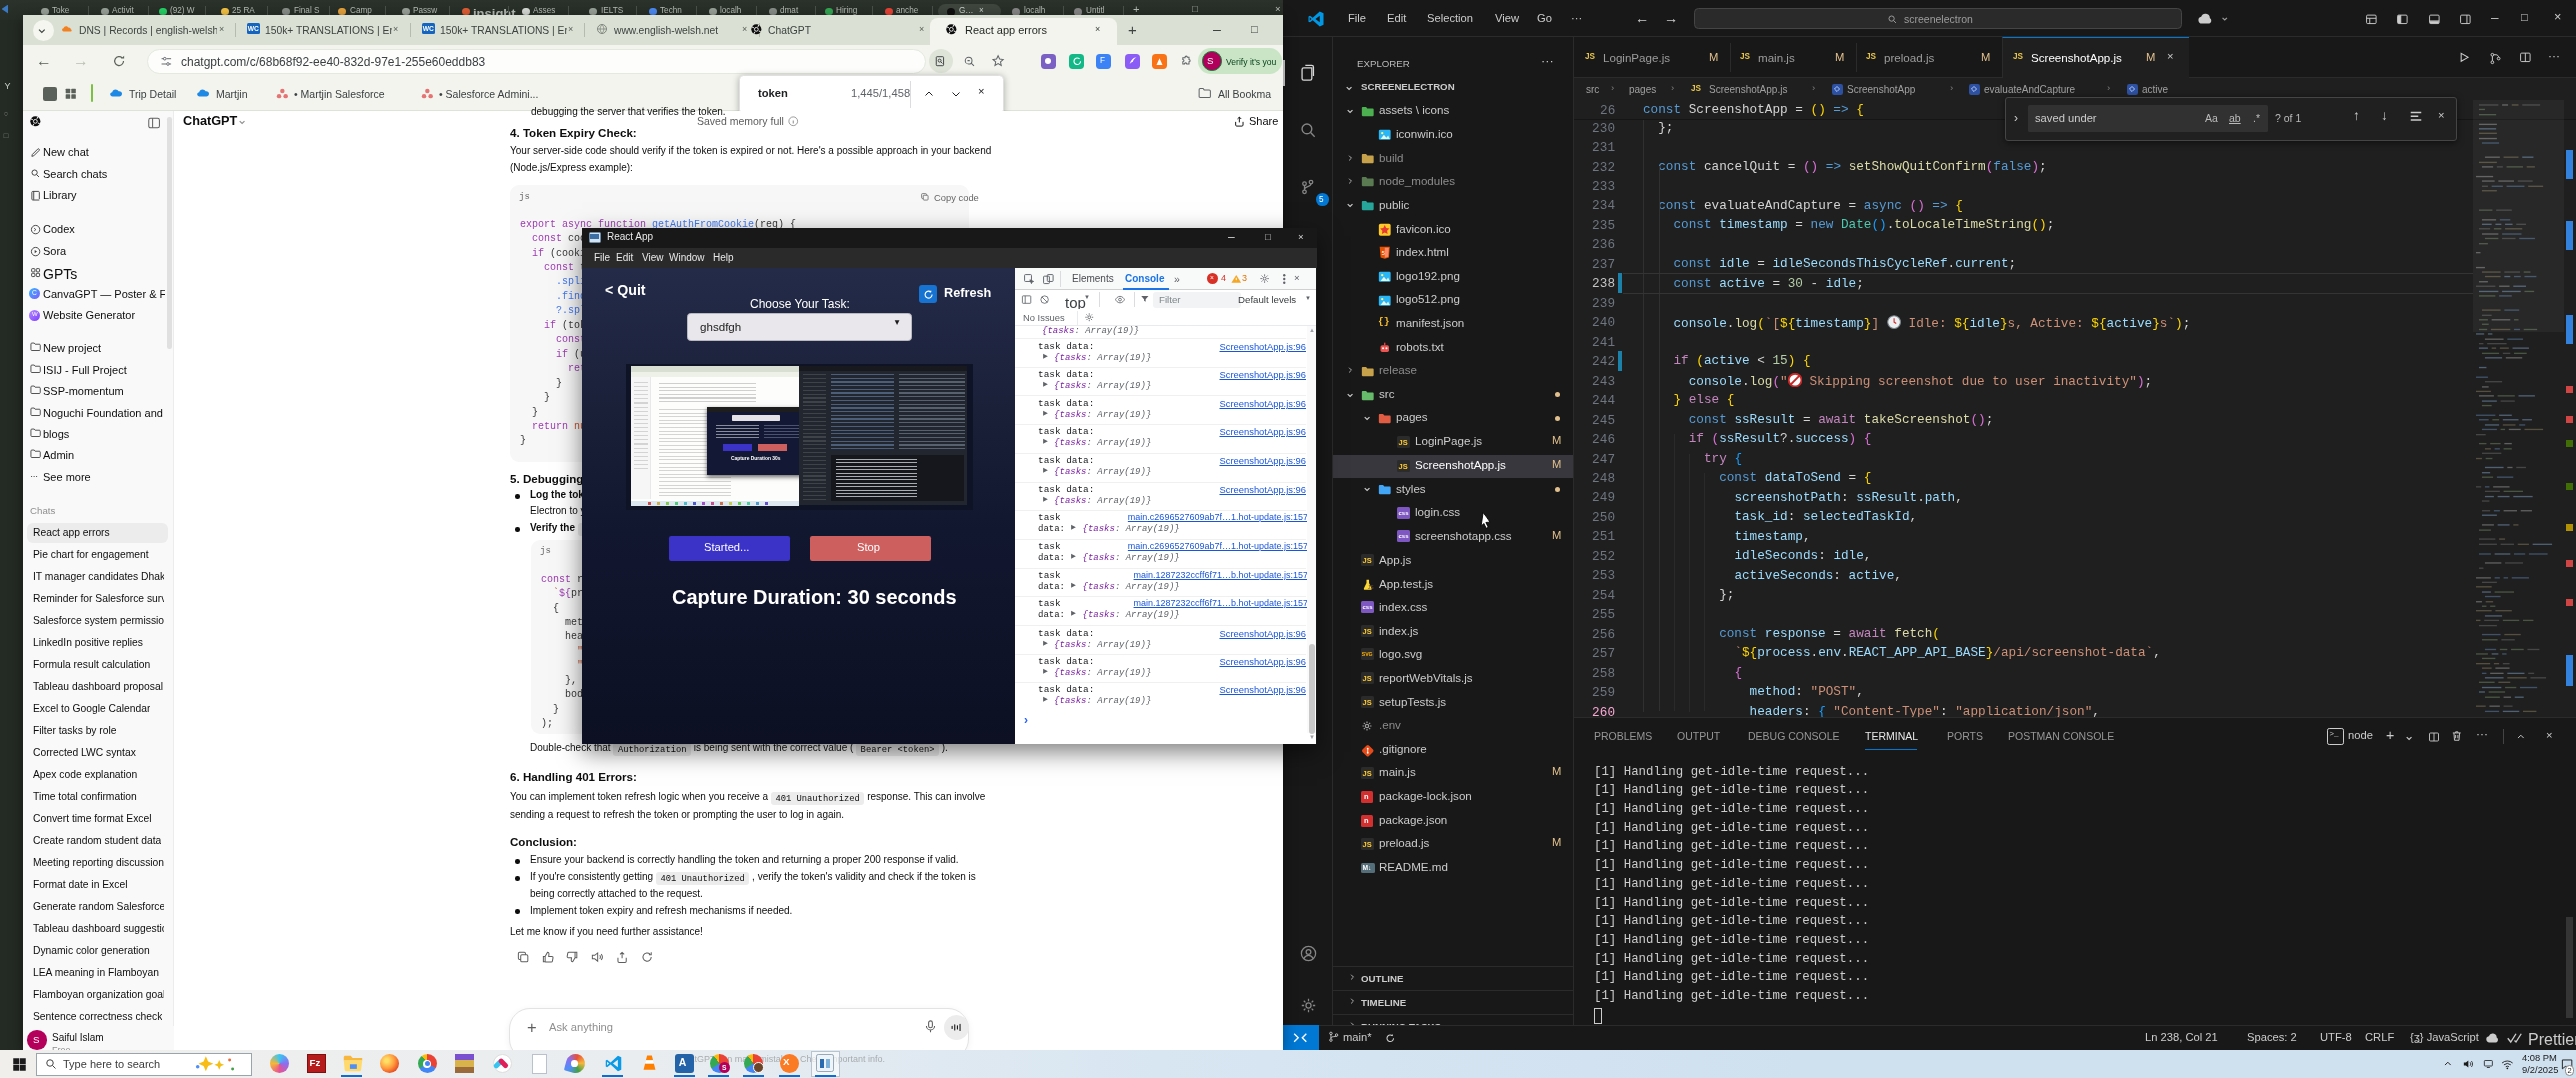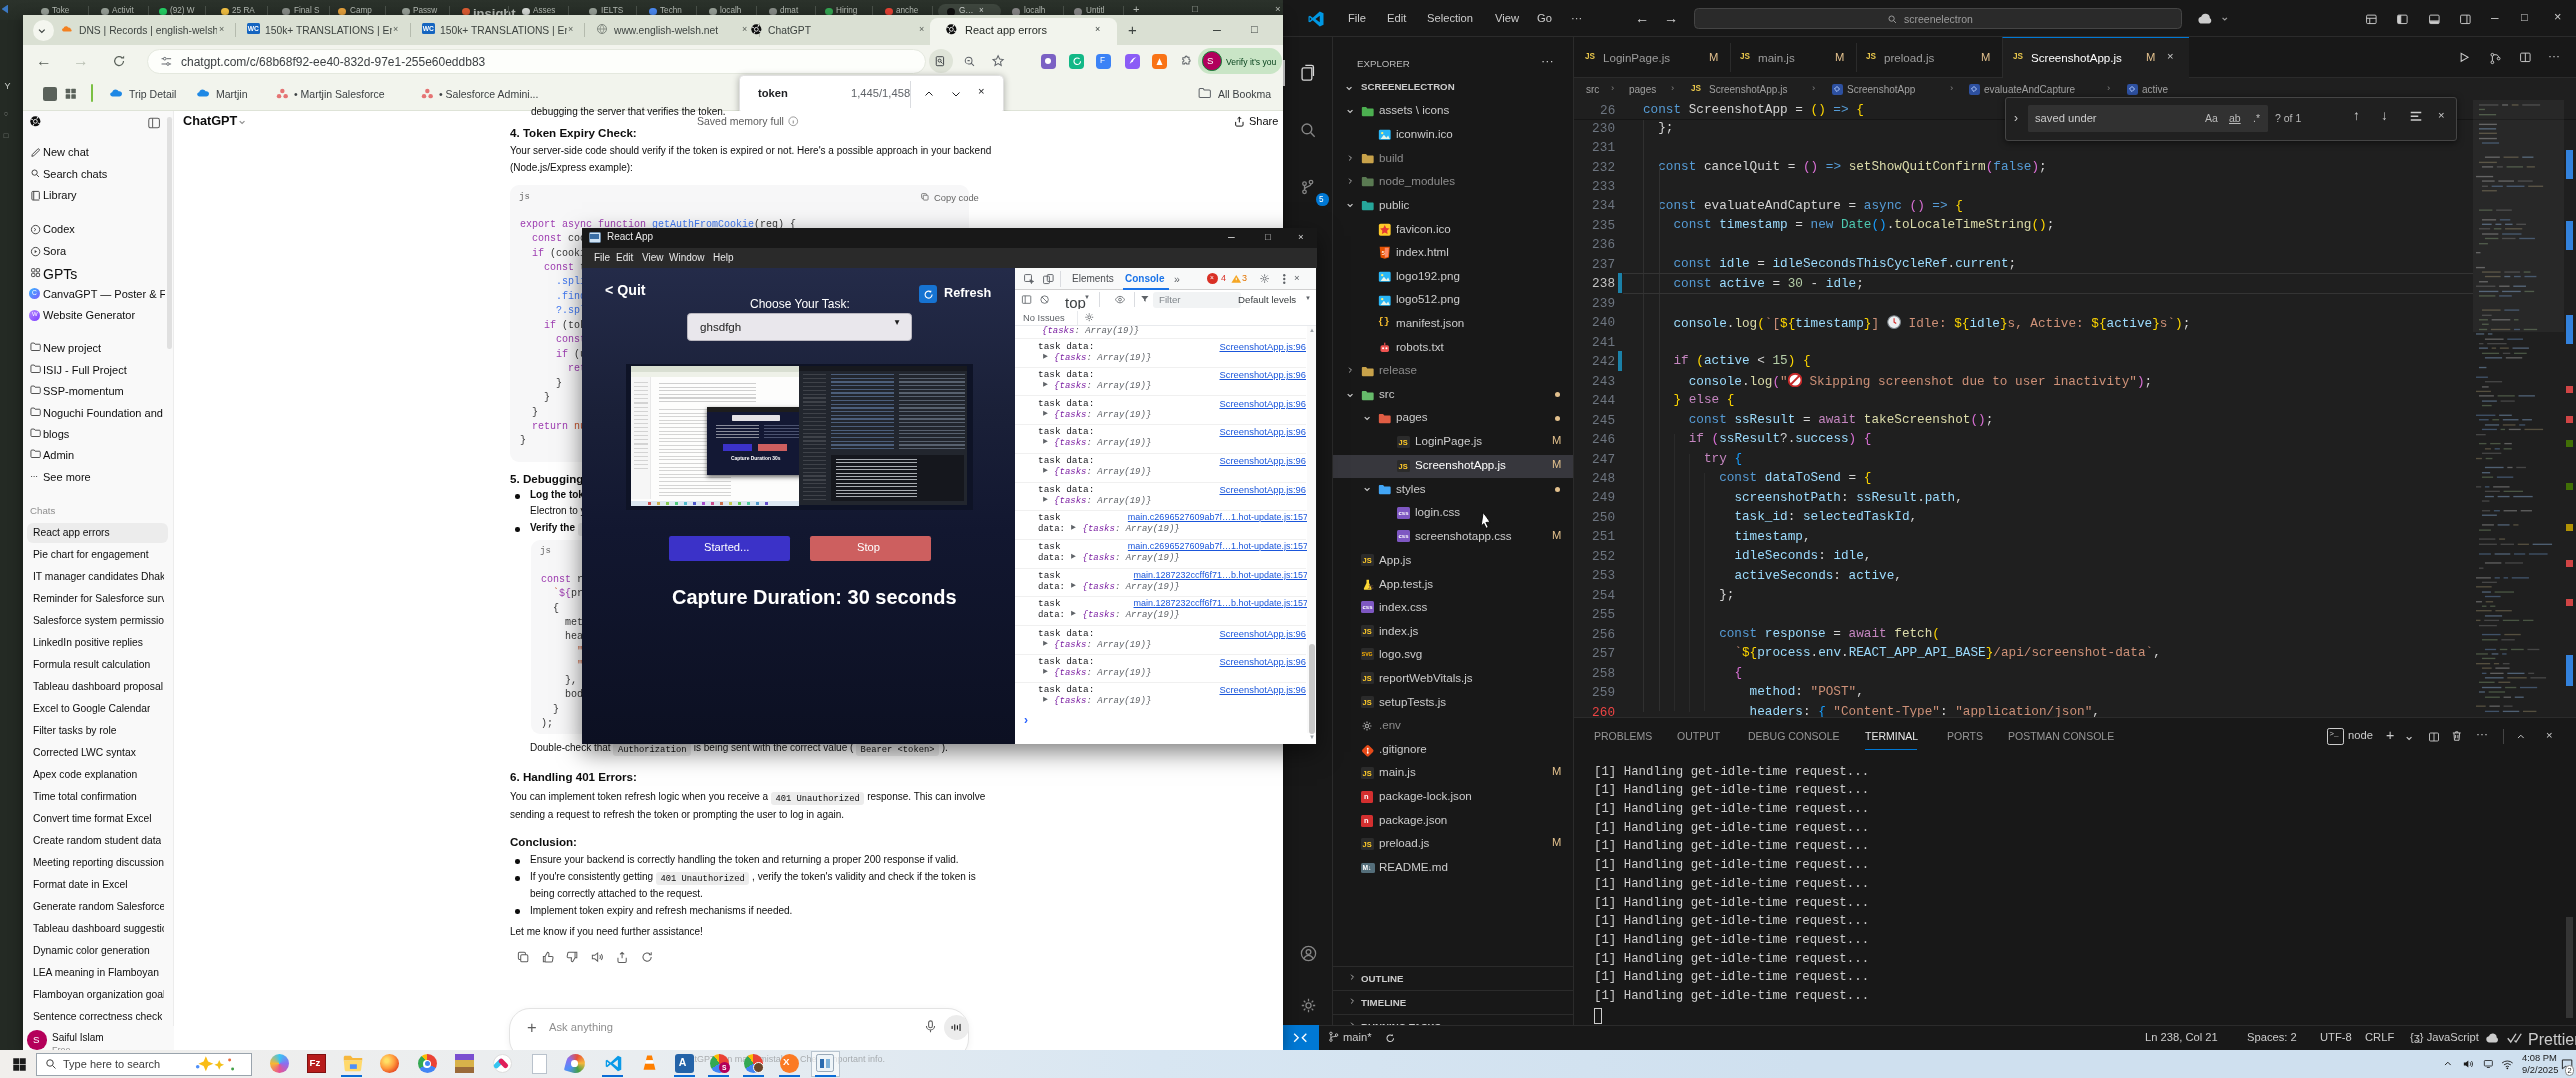--- a/index.html
+++ b/index.html
@@ -508,21 +508,21 @@
 <div class="a nw m" style="left:1643px;top:587px;font-size:12.7px;color:#d4d4d4">          <span style="color:#d4d4d4">};</span></div>
 <div class="a nw m" style="left:1592px;top:607px;font-size:12.7px;color:#6e7681;letter-spacing:0.1px">255</div>
 <div class="a nw m" style="left:1592px;top:627px;font-size:12.7px;color:#6e7681;letter-spacing:0.1px">256</div>
 <div class="a nw m" style="left:1643px;top:626px;font-size:12.7px;color:#d4d4d4">          <span style="color:#569cd6">const </span><span style="color:#9cdcfe">response </span><span style="color:#d4d4d4">= </span><span style="color:#c586c0">await </span><span style="color:#dcdcaa">fetch</span><span style="color:#ffd700">(</span></div>
 <div class="a nw m" style="left:1592px;top:646px;font-size:12.7px;color:#6e7681;letter-spacing:0.1px">257</div>
 <div class="a nw m" style="left:1643px;top:645px;font-size:12.7px;color:#d4d4d4">            <span style="color:#ce9178">`</span><span style="color:#ffd700">${</span><span style="color:#9cdcfe">process</span><span style="color:#d4d4d4">.</span><span style="color:#9cdcfe">env</span><span style="color:#d4d4d4">.</span><span style="color:#9cdcfe">REACT_APP_API_BASE</span><span style="color:#ffd700">}</span><span style="color:#ce9178">/api/screenshot-data`</span><span style="color:#d4d4d4">,</span></div>
 <div class="a nw m" style="left:1592px;top:666px;font-size:12.7px;color:#6e7681;letter-spacing:0.1px">258</div>
 <div class="a nw m" style="left:1643px;top:665px;font-size:12.7px;color:#d4d4d4">            <span style="color:#da70d6">{</span></div>
 <div class="a nw m" style="left:1592px;top:685px;font-size:12.7px;color:#6e7681;letter-spacing:0.1px">259</div>
 <div class="a nw m" style="left:1643px;top:684px;font-size:12.7px;color:#d4d4d4">              <span style="color:#9cdcfe">method</span><span style="color:#d4d4d4">: </span><span style="color:#ce9178">"POST"</span><span style="color:#d4d4d4">,</span></div>
-<div class="a nw m" style="left:1592px;top:705px;font-size:12.7px;color:#ef4444;letter-spacing:0.1px">260</div>
+<div class="a nw m" style="left:1592px;top:705px;font-size:12.7px;color:#f9a8d4;letter-spacing:0.1px">260</div>
 <div class="a nw m" style="left:1643px;top:704px;font-size:12.7px;color:#d4d4d4">              <span style="color:#9cdcfe">headers</span><span style="color:#d4d4d4">: </span><span style="color:#179fff">{</span><span style="color:#ce9178"> "Content-Type"</span><span style="color:#d4d4d4">: </span><span style="color:#ce9178">"application/json"</span><span style="color:#d4d4d4">,</span></div>
 <div class="a" style="left:1643px;top:120px;width:0.7px;height:592px;background:#303030"></div>
 <div class="a" style="left:1659px;top:166px;width:0.7px;height:545px;background:#303030"></div>
 <div class="a" style="left:1674px;top:434px;width:0.7px;height:277px;background:#2a2a2a"></div>
 <div class="a" style="left:1689px;top:454px;width:0.7px;height:258px;background:#2a2a2a"></div>
 <div class="a" style="left:1704px;top:473px;width:0.7px;height:238px;background:#2a2a2a"></div>
 <div class="a" style="left:1623px;top:273px;width:850px;height:0.7px;background:#343434"></div>
 <div class="a" style="left:1623px;top:293px;width:850px;height:0.7px;background:#343434"></div>
 <div class="a" style="left:1618px;top:273px;width:3.7px;height:19.5px;background:#1b81a8"></div>
 <div class="a" style="left:1618px;top:351px;width:3.7px;height:19.5px;background:#1b81a8"></div>

